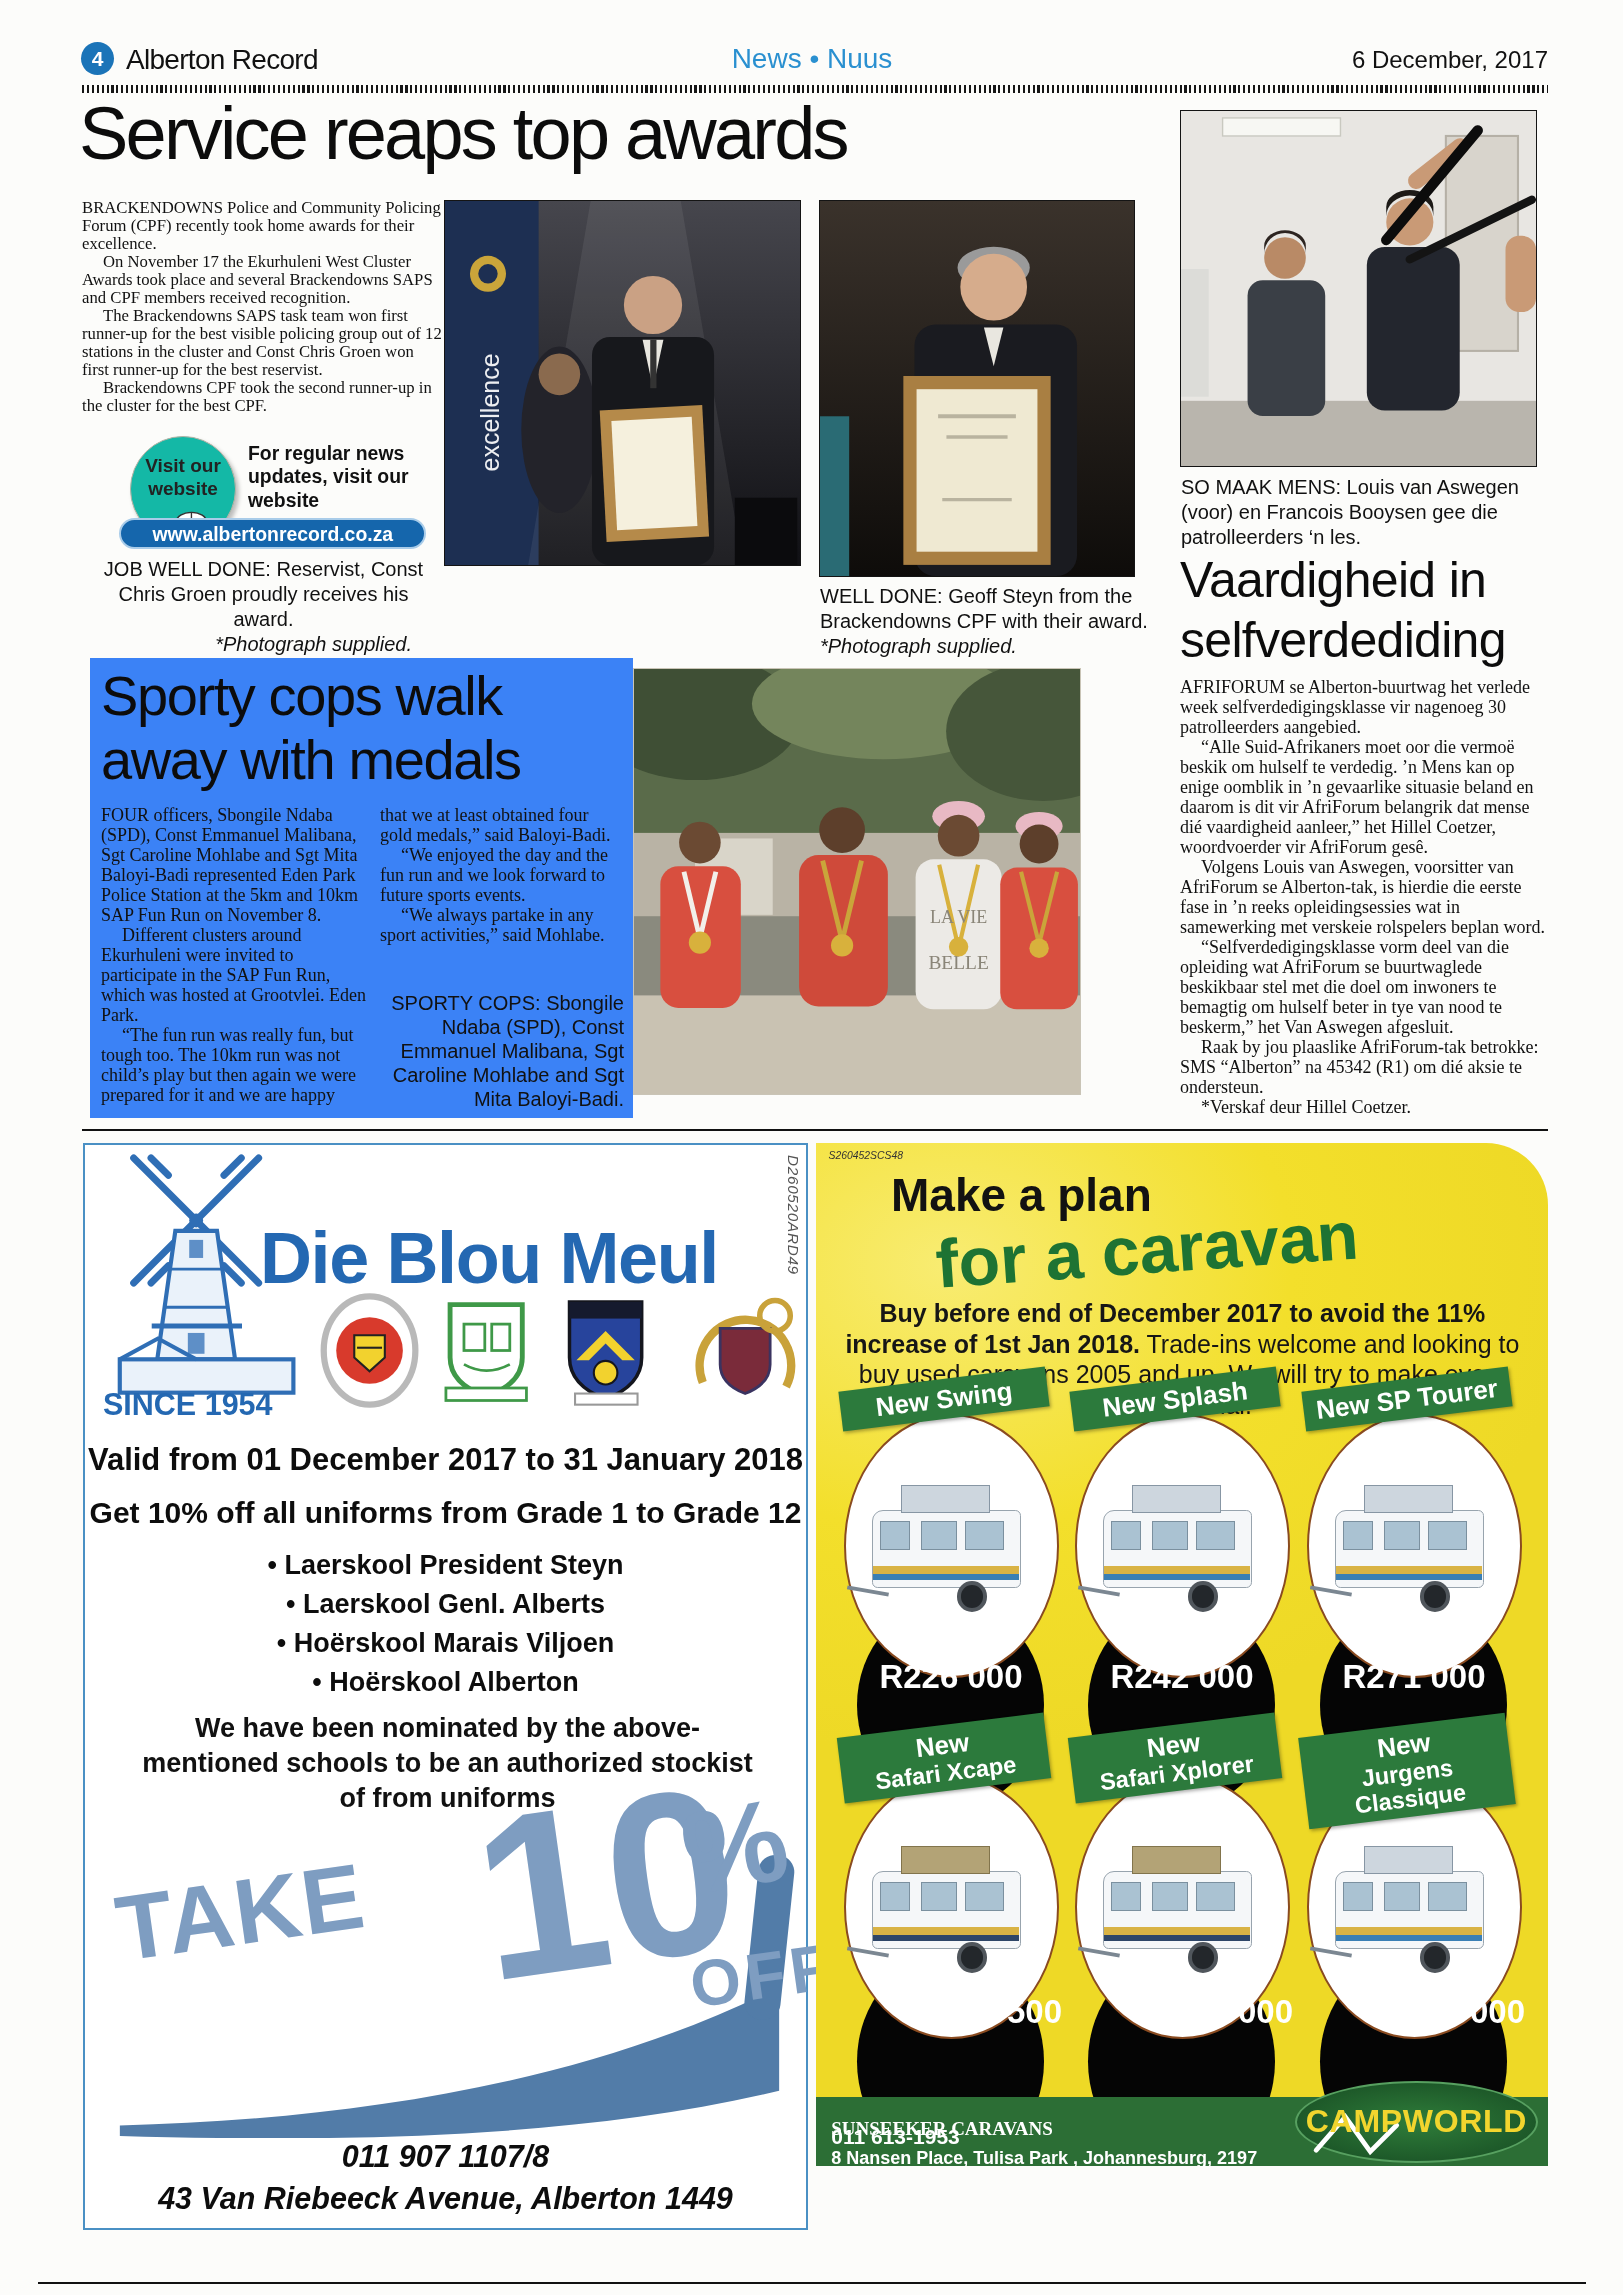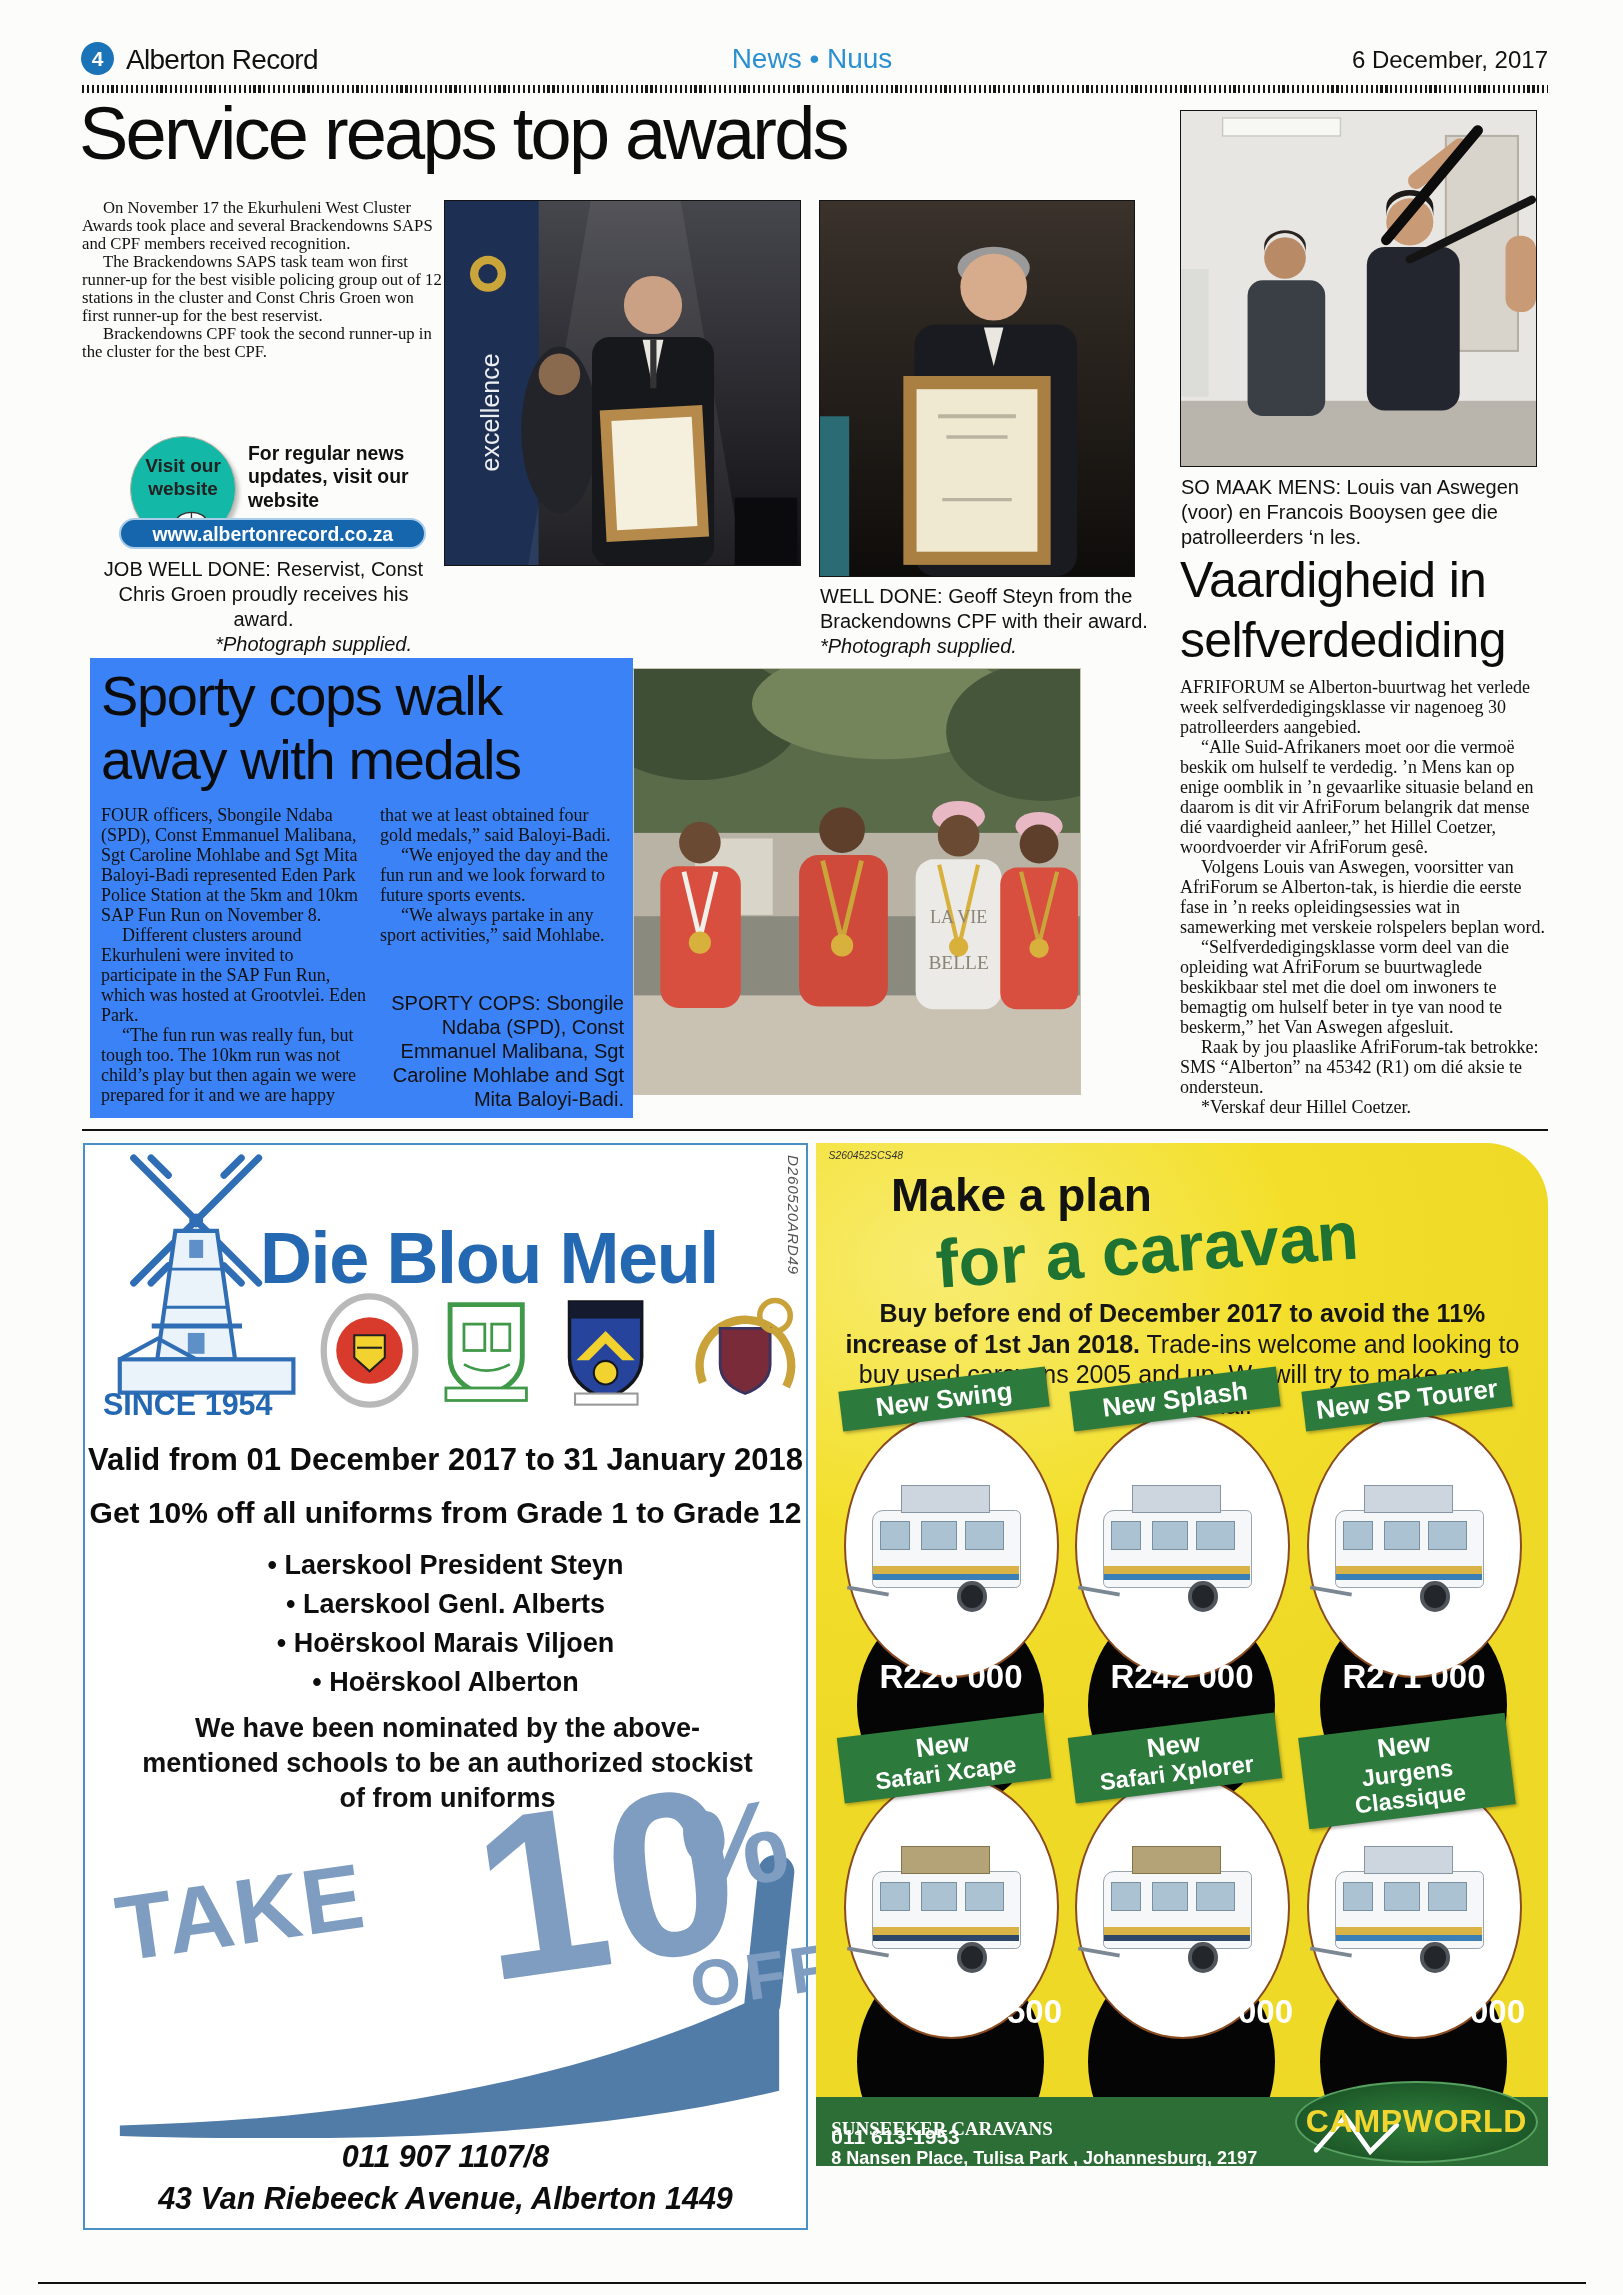--- a/index.html
+++ b/index.html
@@ -134,20 +134,21 @@
   <div class="abs pg-circle">
     <span>4</span>
   </div>
   <div class="abs pub">Alberton Record</div>
   <div class="abs section-title">News • Nuus</div>
   <div class="abs hdr-date">6 December, 2017</div>
   <div class="abs hdr-rule"></div>
 
   <div class="abs lead-title">Service reaps top awards</div>
   <div class="abs lead-body serif">
+    <p>BRACKENDOWNS Police and Community Policing Forum (CPF) recently took home awards for their excellence.</p>
     <p class="ind">On November 17 the Ekurhuleni West Cluster Awards took place and several Brackendowns SAPS and CPF members received recognition.</p>
     <p class="ind">The Brackendowns SAPS task team won first runner-up for the best visible policing group out of 12 stations in the cluster and Const Chris Groen won first runner-up for the best reservist.</p>
     <p class="ind">Brackendowns CPF took the second runner-up in the cluster for the best CPF.</p>
   </div>
 
   <div class="abs promo">
     <div class="abs promo-circle">
       <div class="promo-badge-text">Visit our website</div>
       <svg class="abs promo-mouse" width="49" height="30.5" viewBox="0 0 70 44">
         <path d="M2,30 q10,10 20,2 q6,-6 2,-12" fill="none" stroke="#333" stroke-width="2"></path>

